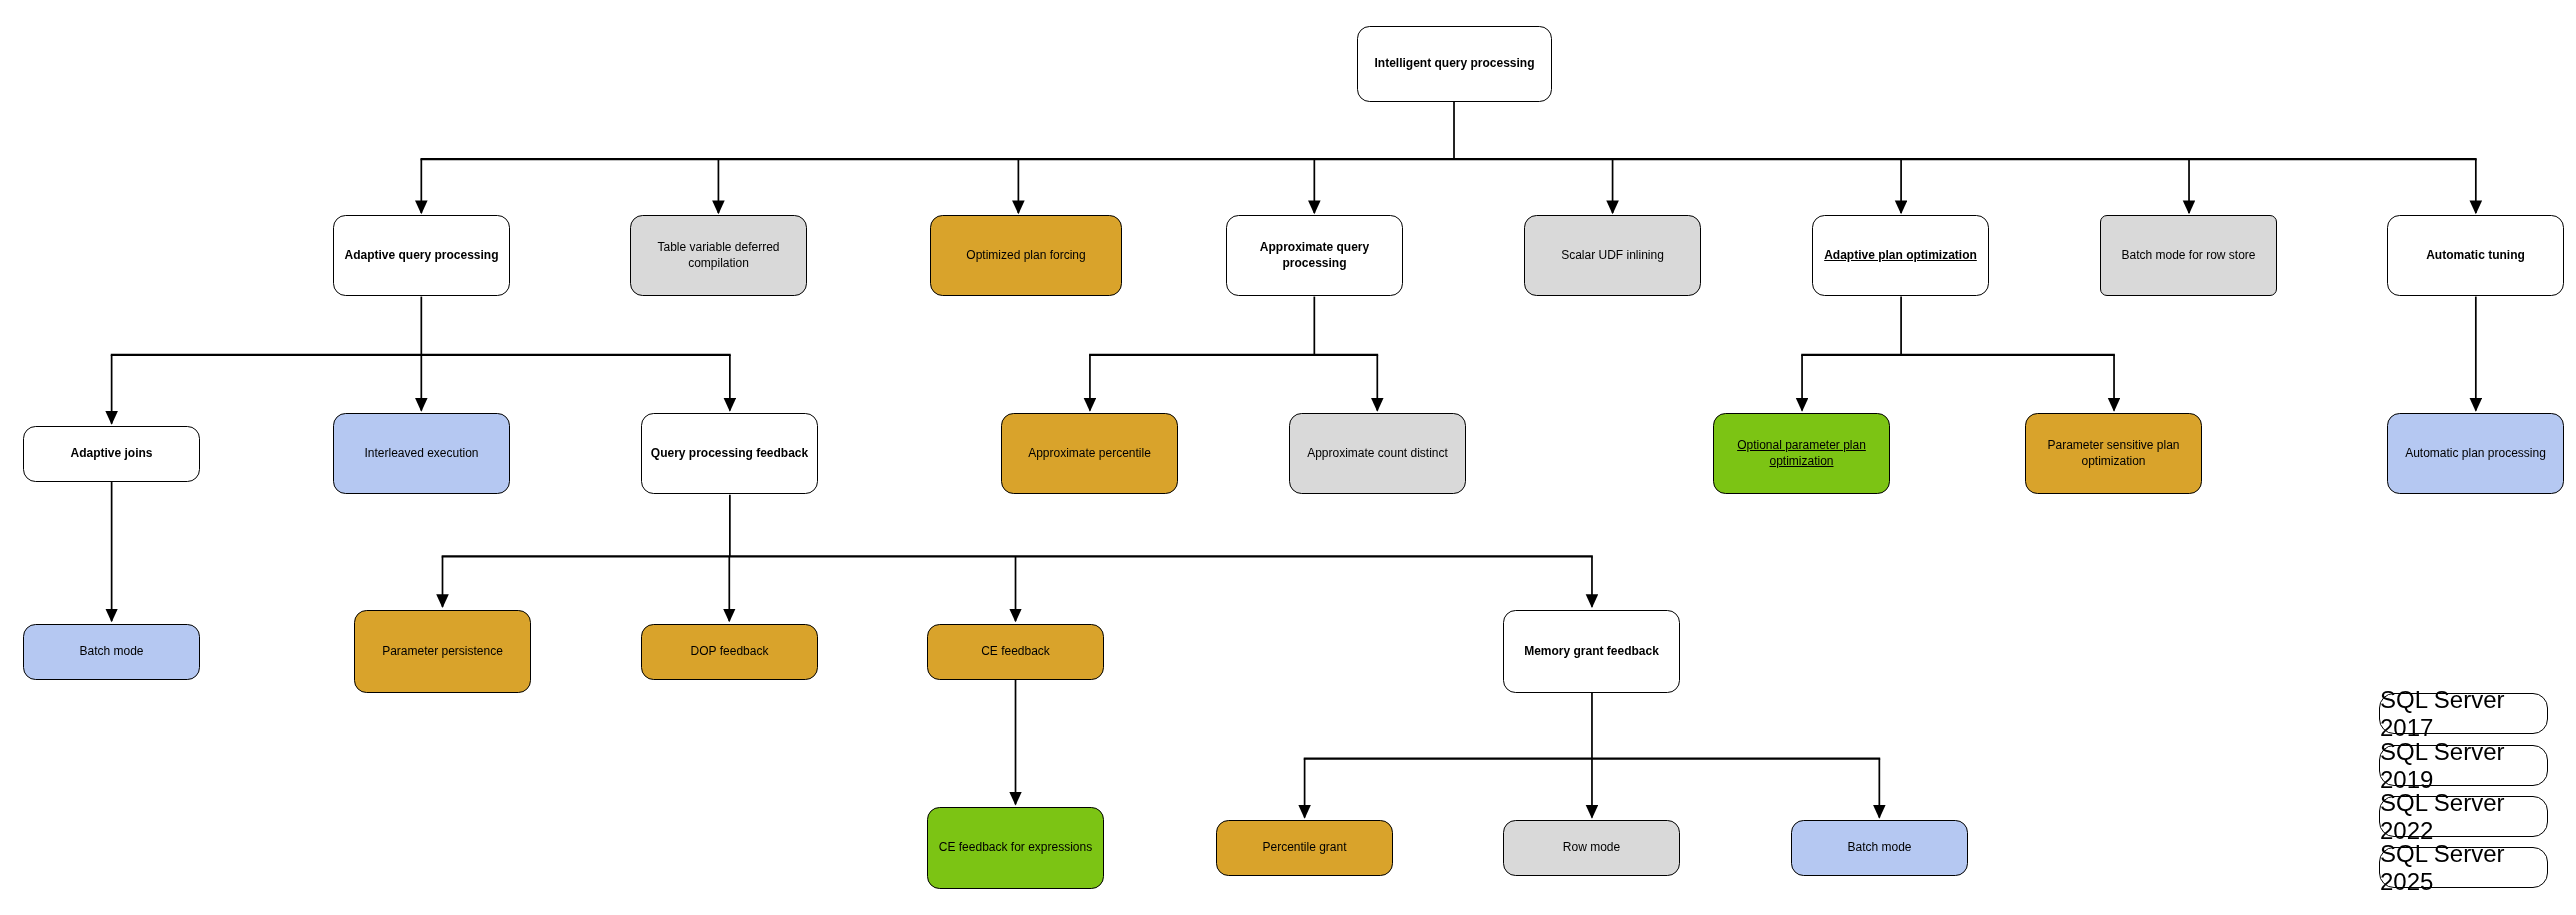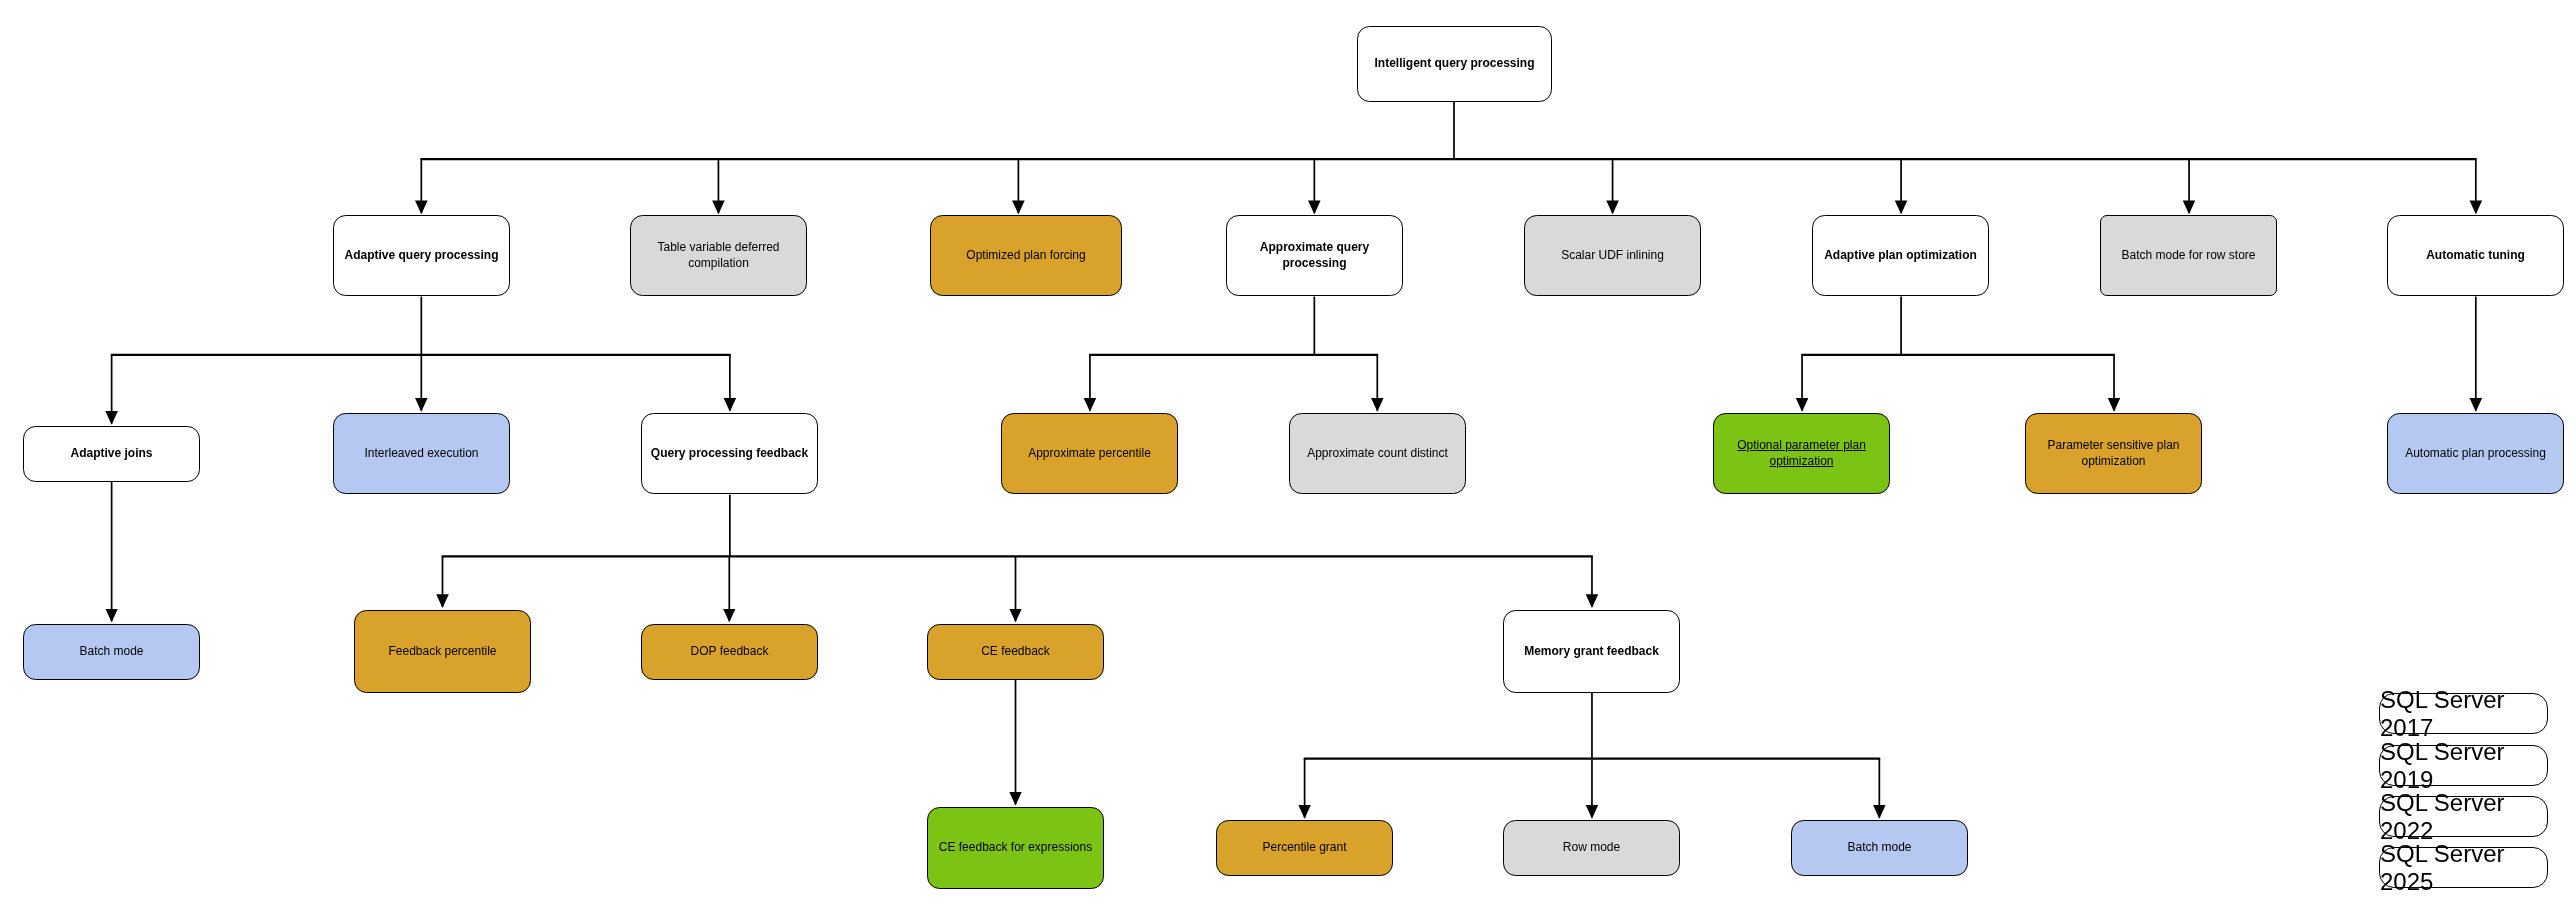--- a/index.html
+++ b/index.html
@@ -101,35 +101,35 @@
     </g>
   </svg>
 
   <div class="node v-category" style="left:1357px;top:26px;width:195px;height:76px;">Intelligent query processing</div>
 
   <div class="node v-category" style="left:333px;top:215px;width:177px;height:81px;">Adaptive query processing</div>
   <div class="node v-2019" style="left:630px;top:215px;width:177px;height:81px;">Table variable deferred compilation</div>
   <div class="node v-2022" style="left:930px;top:215px;width:192px;height:81px;">Optimized plan forcing</div>
   <div class="node v-category" style="left:1226px;top:215px;width:177px;height:81px;">Approximate query processing</div>
   <div class="node v-2019" style="left:1524px;top:215px;width:177px;height:81px;">Scalar UDF inlining</div>
-  <div class="node v-category" style="left:1812px;top:215px;width:177px;height:81px;">Adaptive plan optimization</div>
+  <div class="node v-category" style="left:1812px;top:215px;width:177px;height:81px;text-decoration:underline;">Adaptive plan optimization</div>
   <div class="node v-2019" style="left:2100px;top:215px;width:177px;height:81px;border-radius:7px;">Batch mode for row store</div>
   <div class="node v-category" style="left:2387px;top:215px;width:177px;height:81px;">Automatic tuning</div>
 
   <div class="node v-category" style="left:23px;top:426px;width:177px;height:56px;">Adaptive joins</div>
   <div class="node v-2017" style="left:333px;top:413px;width:177px;height:81px;">Interleaved execution</div>
   <div class="node v-category" style="left:641px;top:413px;width:177px;height:81px;">Query processing feedback</div>
   <div class="node v-2022" style="left:1001px;top:413px;width:177px;height:81px;">Approximate percentile</div>
   <div class="node v-2019" style="left:1289px;top:413px;width:177px;height:81px;">Approximate count distinct</div>
   <div class="node v-2025" style="left:1713px;top:413px;width:177px;height:81px;text-decoration:underline;">Optional parameter plan optimization</div>
   <div class="node v-2022" style="left:2025px;top:413px;width:177px;height:81px;">Parameter sensitive plan optimization</div>
   <div class="node v-2017" style="left:2387px;top:413px;width:177px;height:81px;">Automatic plan processing</div>
 
   <div class="node v-2017" style="left:23px;top:624px;width:177px;height:56px;">Batch mode</div>
-  <div class="node v-2022" style="left:354px;top:610px;width:177px;height:83px;">Feedback percentile</div>
+  <div class="node v-2022" style="left:354px;top:610px;width:177px;height:83px;">Parameter persistence</div>
   <div class="node v-2022" style="left:641px;top:624px;width:177px;height:56px;">DOP feedback</div>
   <div class="node v-2022" style="left:927px;top:624px;width:177px;height:56px;">CE feedback</div>
   <div class="node v-category" style="left:1503px;top:610px;width:177px;height:83px;">Memory grant feedback</div>
 
   <div class="node v-2025" style="left:927px;top:807px;width:177px;height:82px;">CE feedback for expressions</div>
   <div class="node v-2022" style="left:1216px;top:820px;width:177px;height:56px;">Percentile grant</div>
   <div class="node v-2019" style="left:1503px;top:820px;width:177px;height:56px;">Row mode</div>
   <div class="node v-2017" style="left:1791px;top:820px;width:177px;height:56px;">Batch mode</div>
 
   <div class="legend-pill v-2017" style="left:2379px;top:693px;">SQL Server 2017</div>

